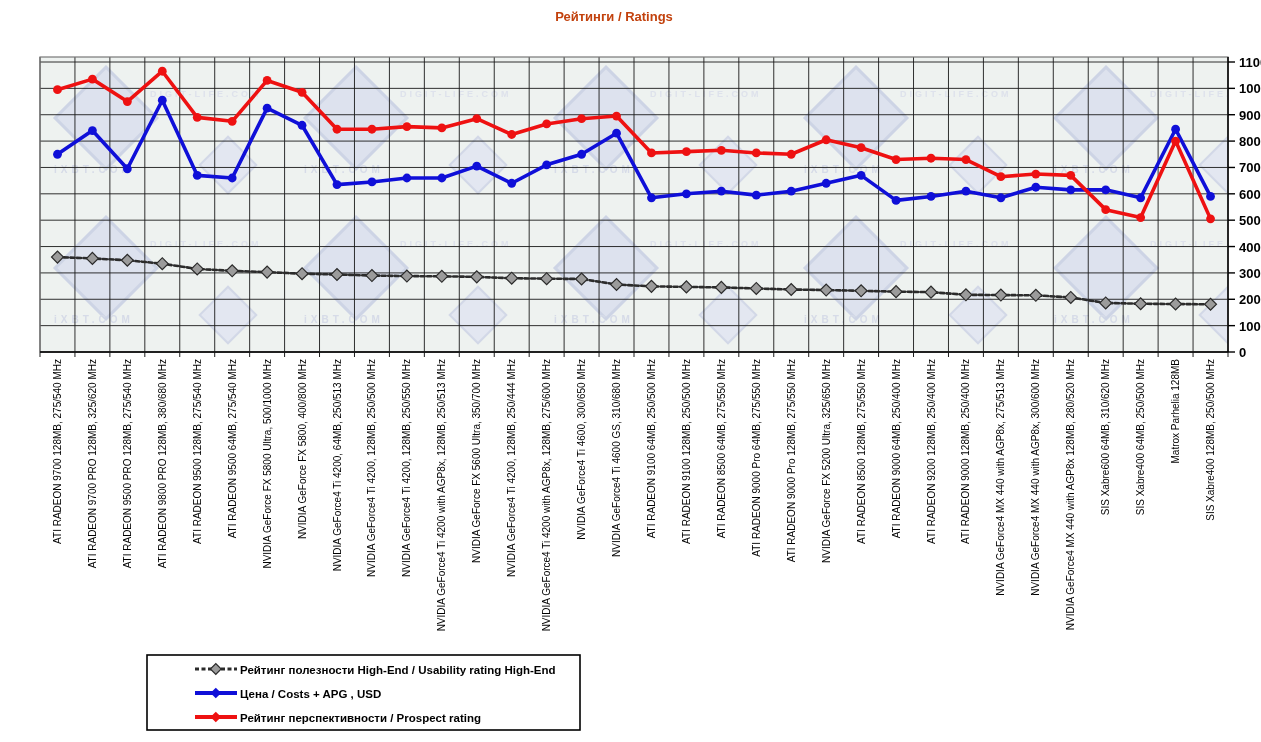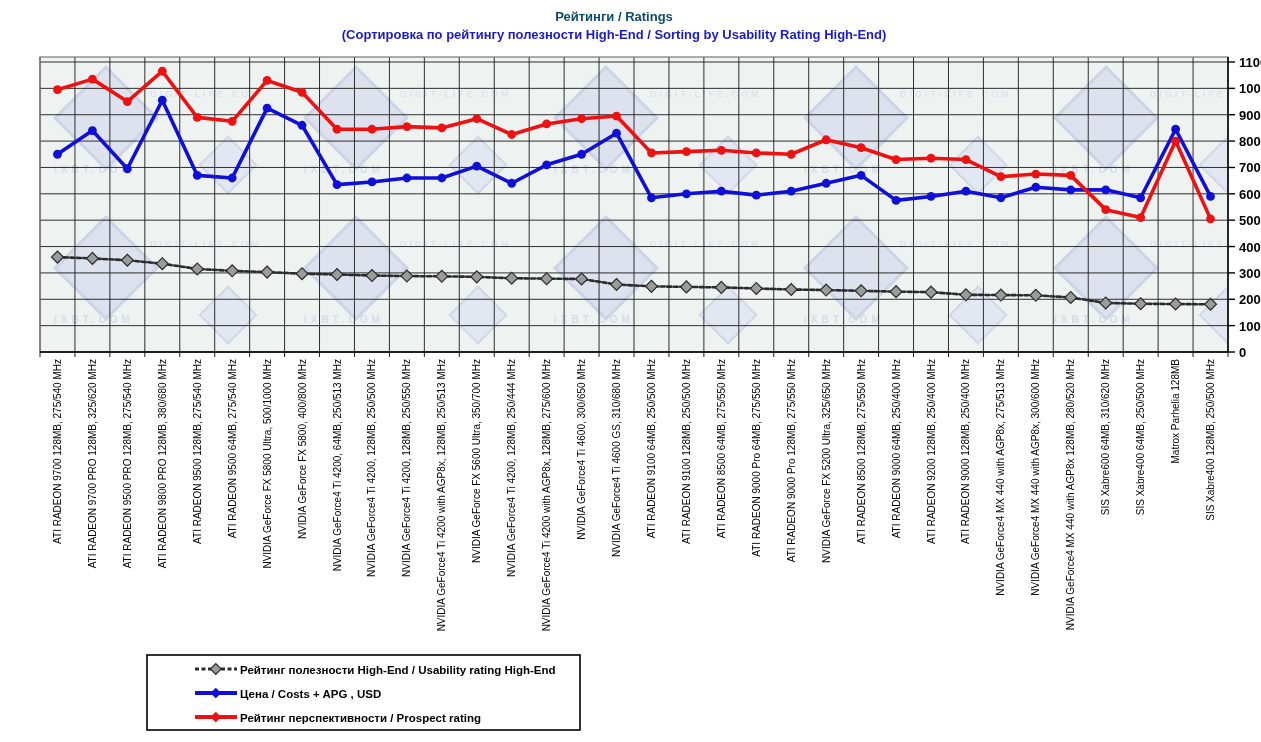--- a/index.html
+++ b/index.html
@@ -1,31 +1,30 @@
 <!DOCTYPE html>
 <html><head>
 <meta charset="utf-8">
 <style>
   html,body{margin:0;padding:0;}
   body{
     width:1261px;height:742px;overflow:hidden;background:#ffffff;
     font-family:"Liberation Sans",sans-serif;position:relative;
   }
   .titles{position:absolute;left:0;top:8px;width:1228px;text-align:center;}
-  .chart-title{font-size:13px;font-weight:bold;color:#0c4a6e;line-height:18px;}
+  .chart-title{font-size:13px;font-weight:bold;color:#c2410c;line-height:18px;}
   .chart-subtitle{font-size:13px;font-weight:bold;color:#1a1acc;line-height:18px;}
   #chart-host{position:absolute;left:0;top:0;width:1261px;height:742px;}
   svg text{font-family:"Liberation Sans",sans-serif;}
 </style>
 </head>
 <body>
 
 <div class="titles">
   <div class="chart-title">Рейтинги / Ratings</div>
-  <div class="chart-subtitle">(Сортировка по рейтингу полезности High-End / Sorting by Usability Rating High-End)</div>
 </div>
 
 <div id="chart-host"><svg width="1261" height="742" viewBox="0 0 1261 742">
       <defs>
         <pattern id="wm" width="250" height="150" patternUnits="userSpaceOnUse" x="40" y="57">
           <rect x="0" y="0" width="250" height="150" fill="#eef2f0"></rect>
           <rect x="30" y="25" width="72" height="72" transform="rotate(45 66 61)" fill="#dde2ee" stroke="#cdd4e5" stroke-width="3"></rect>
           <rect x="168" y="88" width="40" height="40" transform="rotate(45 188 108)" fill="#e3e7f1" stroke="#d2d8e7" stroke-width="2"></rect>
           <text x="14" y="116" font-size="10" font-weight="bold" fill="#d6dbe8" letter-spacing="4">iXBT.COM</text>
           <text x="110" y="40" font-size="9" font-weight="bold" fill="#dee2ec" letter-spacing="3">DIGIT-LIFE.COM</text>

